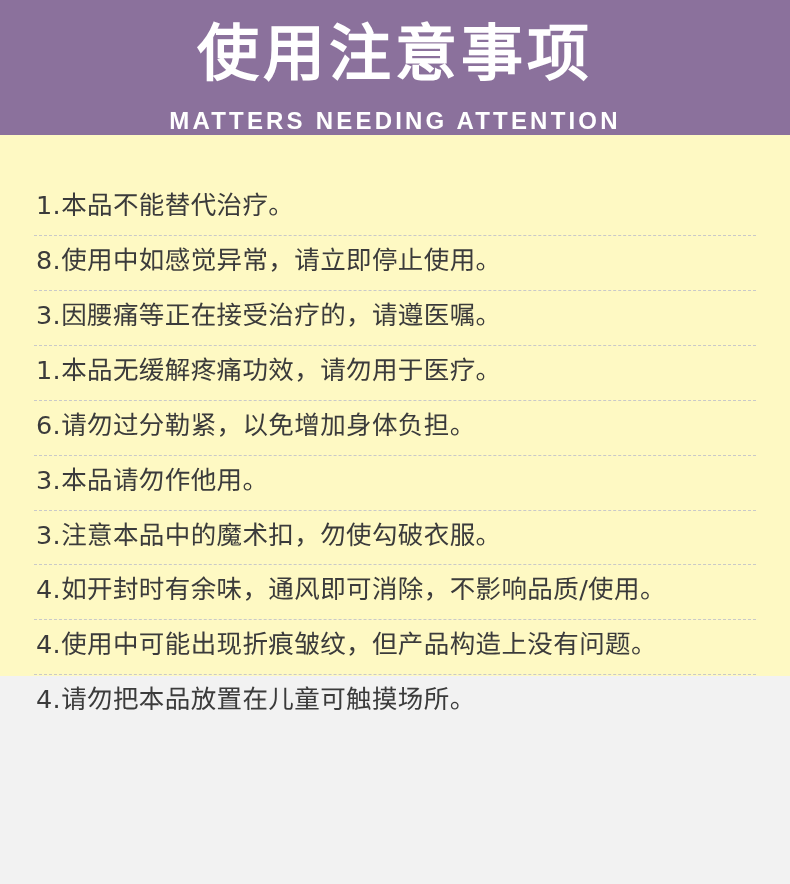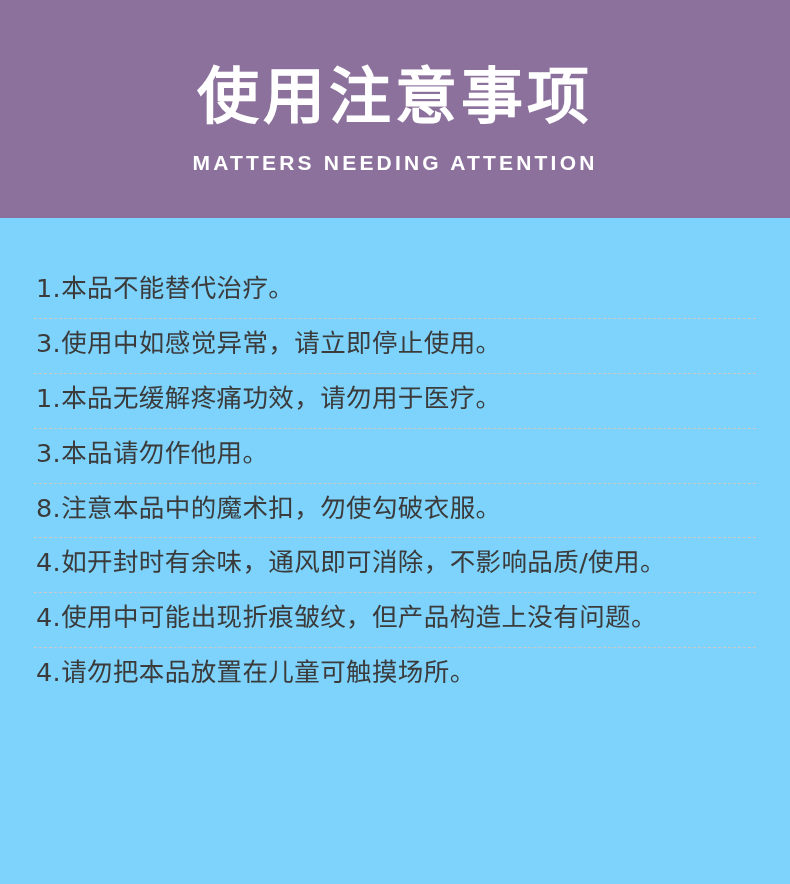--- a/index.html
+++ b/index.html
@@ -9,23 +9,23 @@
   body {
     width: 790px;
     height: 884px;
     background: #f2f2f2;
     font-family: "DejaVu Sans", "Liberation Sans", sans-serif;
     overflow: hidden;
   }
 
   .page {
     width: 790px;
-    height: 884px;
+    height: 676px;
     position: relative;
-    background: #7dd3fc;
+    background: #fef9c3;
     display: flex;
     flex-direction: column;
   }
 
   
   .banner {
     width: 100%;
     height: 218px;
     background: #8b719c;
     display: flex;
@@ -42,32 +42,32 @@
     line-height: 1.15;
     font-weight: bold;
     letter-spacing: 4px;
     text-align: center;
     margin: 0 0 18px 0;
     font-family: "DejaVu Sans", "Liberation Sans", sans-serif;
   }
 
   .banner-subtitle {
     color: #ffffff;
-    font-size: 21px;
+    font-size: 24px;
     font-weight: bold;
     letter-spacing: 3.2px;
     text-align: left;
     margin: 0;
     font-family: "Liberation Sans", "DejaVu Sans", sans-serif;
   }
 
   
   .notes {
     flex: 1;
-    padding: 46px 34px 16px 34px;
+    padding: 46px 34px 3px 34px;
     box-sizing: border-box;
   }
 
   .note-item {
     font-size: 25.5px;
     color: #3b3b3b;
     line-height: 1.25;
     padding: 9px 2px 13px 2px;
     border-bottom: 1px dashed #c9c9c9;
     letter-spacing: 0.4px;
@@ -84,22 +84,24 @@
 
 <div class="page">
 
   <div class="banner">
     <h1 class="banner-title">使用注意事项</h1>
     <div class="banner-subtitle">MATTERS NEEDING ATTENTION</div>
   </div>
 
   <div class="notes">
     <div class="note-item">1.本品不能替代治疗。</div>
-    <div class="note-item">3.使用中如感觉异常，请立即停止使用。</div>
+    <div class="note-item">8.使用中如感觉异常，请立即停止使用。</div>
+    <div class="note-item">3.因腰痛等正在接受治疗的，请遵医嘱。</div>
     <div class="note-item">1.本品无缓解疼痛功效，请勿用于医疗。</div>
+    <div class="note-item">6.请勿过分勒紧，以免增加身体负担。</div>
     <div class="note-item">3.本品请勿作他用。</div>
-    <div class="note-item">8.注意本品中的魔术扣，勿使勾破衣服。</div>
+    <div class="note-item">3.注意本品中的魔术扣，勿使勾破衣服。</div>
     <div class="note-item">4.如开封时有余味，通风即可消除，不影响品质/使用。</div>
     <div class="note-item">4.使用中可能出现折痕皱纹，但产品构造上没有问题。</div>
     <div class="note-item last">4.请勿把本品放置在儿童可触摸场所。</div>
   </div>
 
 </div>
 
 </body></html>

